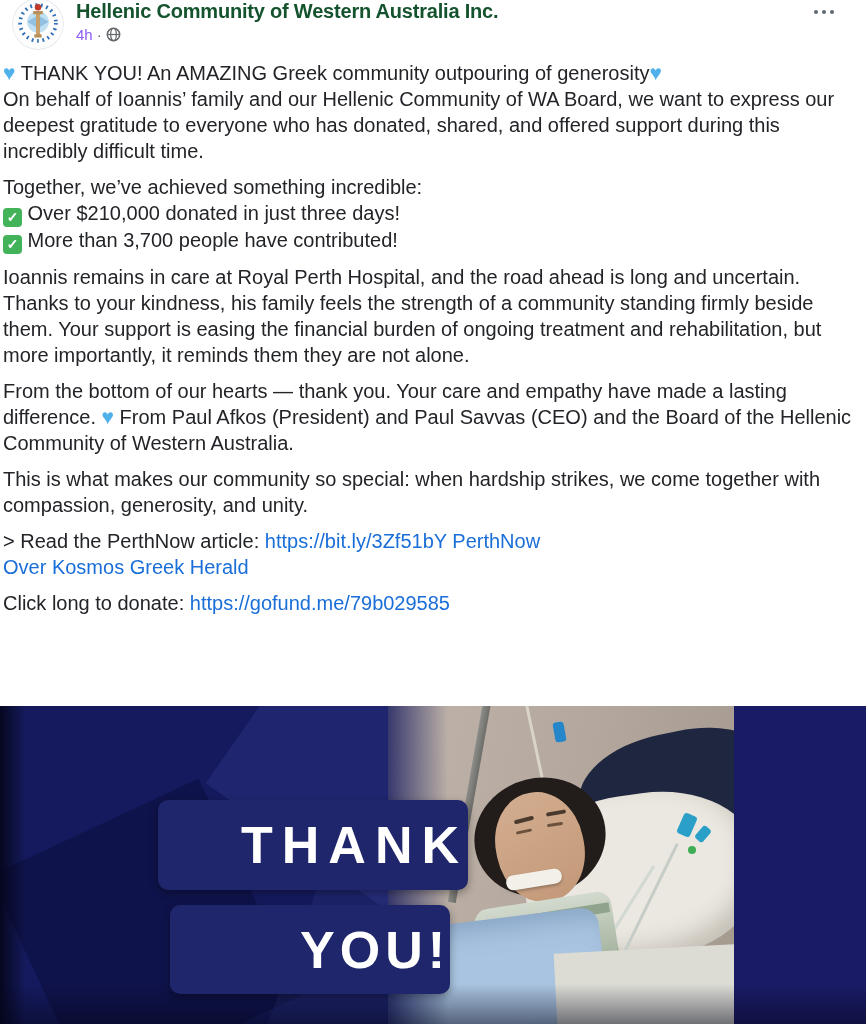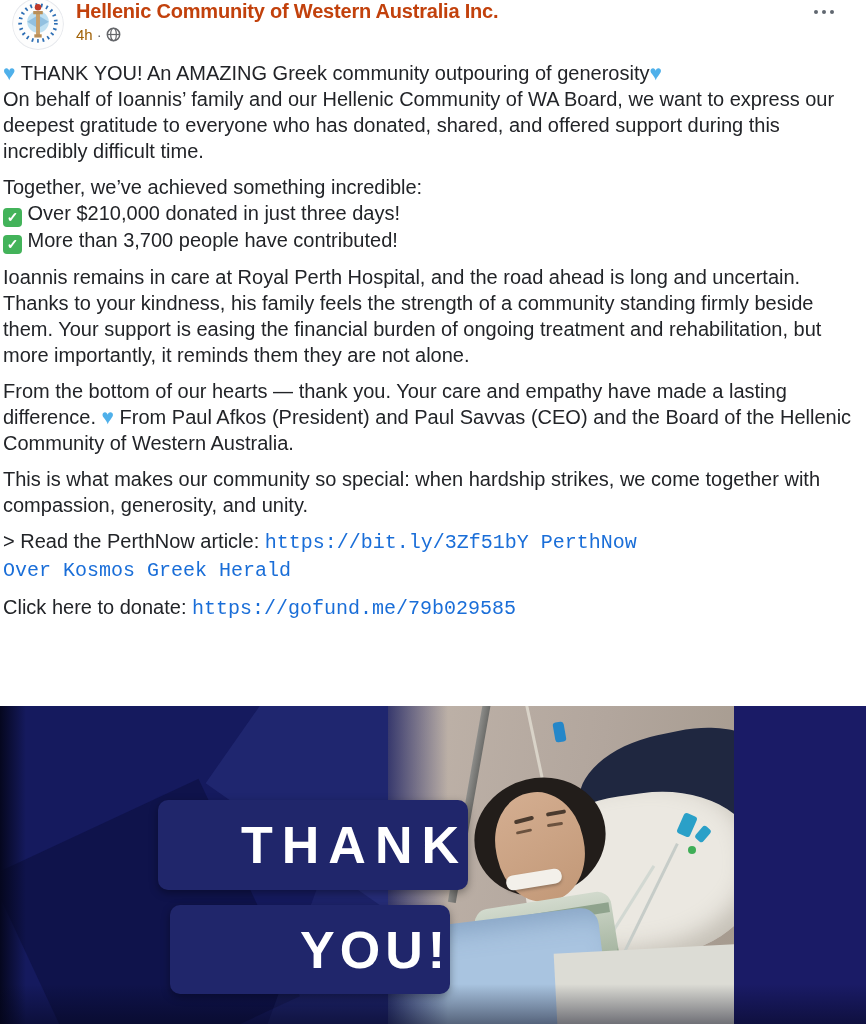--- a/index.html
+++ b/index.html
@@ -2,30 +2,30 @@
 <html style="--link: #1a6ed8; --heart: #4fb0ea; --check: #43b35a;"><head>
 <meta charset="utf-8">
 <style>
   html,body{margin:0;padding:0;background:#fff;}
   body{width:866px;height:1024px;overflow:hidden;font-family:"Liberation Sans",sans-serif;}
   .post-card{position:relative;width:866px;height:1024px;background:#fff;}
 
   
   .post-header{position:relative;height:56px;}
   .avatar{position:absolute;left:12px;top:-2px;width:52px;height:52px;border-radius:50%;overflow:hidden;background:#fff;cursor:pointer;}
-  .page-name{position:absolute;left:76px;top:0px;font-size:20px;font-weight:bold;color:#c2410c;text-decoration:none;letter-spacing:-0.2px;}
+  .page-name{position:absolute;left:76px;top:0px;font-size:20px;font-weight:bold;color:#14532d;text-decoration:none;letter-spacing:-0.2px;}
   .post-meta{position:absolute;left:76px;top:26px;font-size:15px;color:#65676b;display:flex;align-items:center;gap:4px;}
   .globe{width:15px;height:15px;display:inline-block;}
   .more-btn{position:absolute;right:26px;top:4px;border:none;background:none;display:flex;gap:4px;padding:6px;cursor:pointer;}
   .more-btn i{width:4px;height:4px;border-radius:50%;background:#606770;display:block;}
 
   
   .post-text{padding:4px 9px 0 3px;font-size:20px;line-height:26px;color:#222428;}
   .post-text p{margin:0 0 10px 0;}
-  .post-link{color:var(--link,#1a6ed8);text-decoration:none;font-family:Liberation Mono, monospace;}
+  .post-link{color:var(--link,#1a6ed8);text-decoration:none;}
   .heart{color:var(--heart,#4fb0ea);font-size:21px;line-height:20px;}
   .check{display:inline-block;width:19px;height:19px;background:var(--check,#43b35a);border-radius:4px;color:#fff;font-size:14px;line-height:19px;text-align:center;font-weight:bold;vertical-align:-2px;}
 
   
   .post-image{position:absolute;left:0;top:706px;width:866px;height:318px;background:#151a5e;overflow:hidden;cursor:pointer;}
   .img-layer{position:absolute;}
   .img-left-dark{left:0;top:0;width:26px;height:100%;background:linear-gradient(to right,#05071f,rgba(5,7,31,0));}
   .pat1{left:230px;top:0px;width:270px;height:170px;background:rgba(62,74,165,.25);transform:rotate(35deg);}
   .pat2{left:30px;top:110px;width:230px;height:240px;background:rgba(8,10,54,.45);transform:rotate(-25deg);}
   .pat3{left:290px;top:170px;width:210px;height:210px;background:rgba(72,84,175,.16);transform:rotate(20deg);}
@@ -81,21 +81,21 @@
         <circle cx="24" cy="22" r="10" fill="#bfe0f2"></circle>
         <path d="M14 22 L24 16 L34 22 L24 28 Z" fill="#7fb2d8" opacity="0.7"></path>
         <rect x="22.2" y="12" width="3.6" height="24" fill="#c8a06a"></rect>
         <rect x="19.6" y="12" width="8.8" height="3" fill="#b98f59"></rect>
         <rect x="20.6" y="33.5" width="6.8" height="3" fill="#b98f59"></rect>
         <circle cx="24" cy="8.5" r="3" fill="#c0392b"></circle>
       </svg>
     </div>
     <a href="#" class="page-name">Hellenic Community of Western Australia Inc.</a>
     <div class="post-meta">
-      <a href="#" style="color:#a16207;text-decoration:none;">4h</a>
+      <a href="#" style="color:#8b5cf6;text-decoration:none;">4h</a>
       <span>·</span>
       <svg class="globe" viewBox="0 0 16 16">
         <circle cx="8" cy="8" r="6.6" fill="none" stroke="#65676b" stroke-width="1.6"></circle>
         <ellipse cx="8" cy="8" rx="3" ry="6.6" fill="none" stroke="#65676b" stroke-width="1.3"></ellipse>
         <line x1="1.4" y1="8" x2="14.6" y2="8" stroke="#65676b" stroke-width="1.3"></line>
       </svg>
     </div>
     <button class="more-btn" aria-label="more options">
       <i></i>
         <i></i>
@@ -103,21 +103,21 @@
     </button>
   </div>
 
   <div class="post-text">
       <p><span class="heart">♥</span><span> THANK YOU! An AMAZING Greek community outpouring of generosity</span><span class="heart">♥</span><br><span>On behalf of Ioannis’ family and our Hellenic Community of WA Board, we want to express our deepest gratitude to everyone who has donated, shared, and offered support during this incredibly difficult time.</span></p>
       <p><span>Together, we’ve achieved something incredible:</span><br><span class="check">✓</span><span> Over $210,000 donated in just three days!</span><br><span class="check">✓</span><span> More than 3,700 people have contributed!</span></p>
       <p><span>Ioannis remains in care at Royal Perth Hospital, and the road ahead is long and uncertain. Thanks to your kindness, his family feels the strength of a community standing firmly beside them. Your support is easing the financial burden of ongoing treatment and rehabilitation, but more importantly, it reminds them they are not alone.</span></p>
       <p><span>From the bottom of our hearts — thank you. Your care and empathy have made a lasting difference. </span><span class="heart">♥</span><span> From Paul Afkos (President) and Paul Savvas (CEO) and the Board of the Hellenic Community of Western Australia.</span></p>
       <p><span>This is what makes our community so special: when hardship strikes, we come together with compassion, generosity, and unity.</span></p>
       <p><span>&gt; Read the PerthNow article: </span><a href="#" class="post-link">https://bit.ly/3Zf51bY PerthNow</a><br><a href="#" class="post-link">Over Kosmos Greek Herald</a></p>
-      <p><span>Click here to donate: </span><a href="#" class="post-link">https://gofund.me/79b029585</a></p>
+      <p><span>Click long to donate: </span><a href="#" class="post-link">https://gofund.me/79b029585</a></p>
     </div>
 
   <div class="post-image">
     <div class="img-layer img-pattern pat1"></div>
     <div class="img-layer img-pattern pat2"></div>
     <div class="img-layer img-pattern pat3"></div>
     <div class="img-layer img-left-dark"></div>
 
     <div class="img-layer img-photo">
       <div class="ph ph-pole"></div>

